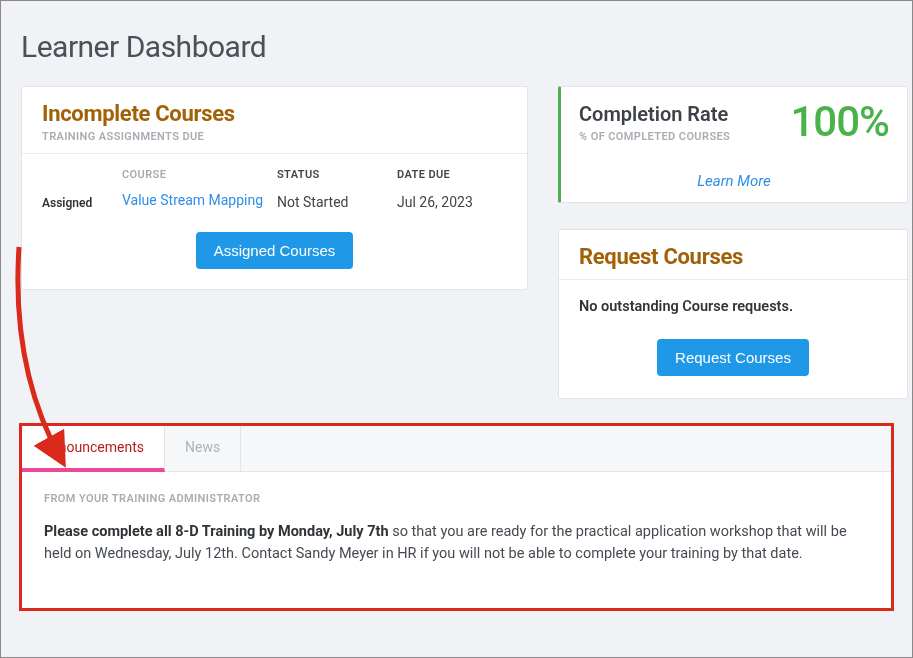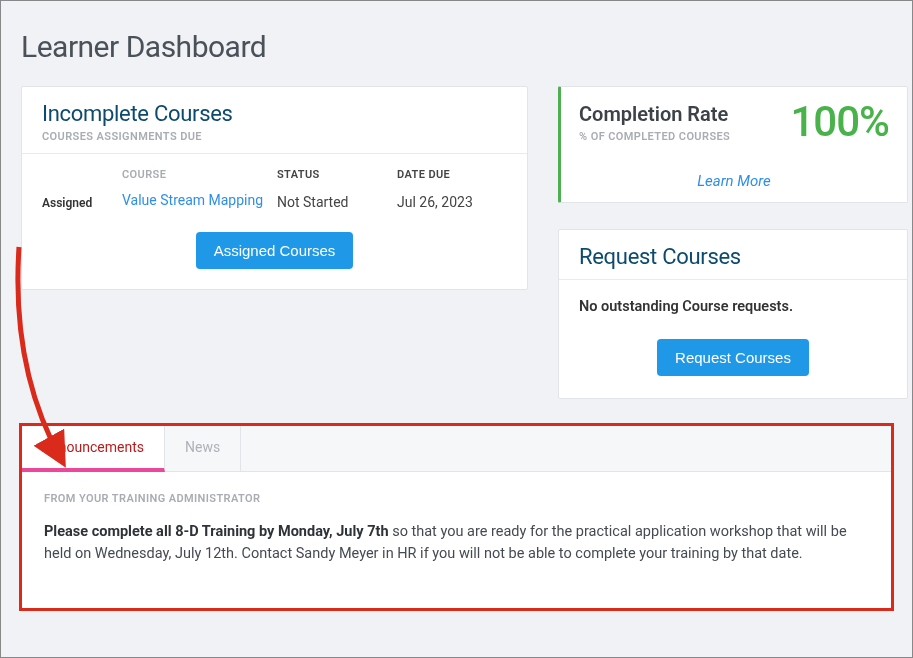--- a/index.html
+++ b/index.html
@@ -33,22 +33,22 @@
     .card {
       background: #fff;
       border: 1px solid #e1e4e8;
       border-radius: 2px;
     }
     .card-header {
       padding: 14px 20px 10px 20px;
     }
     .card-title {
       font-size: 22px;
-      font-weight: 400;
-      color: #0c4a6e;
+      font-weight: 700;
+      color: #a16207;
       letter-spacing: -0.3px;
     }
     .card-subtitle {
       font-size: 11px;
       font-weight: 600;
       color: #a8adb3;
       letter-spacing: 0.4px;
       margin-top: 4px;
     }
     .table-section {
@@ -208,21 +208,21 @@
 <body>
 
 <div class="page">
   <h1 class="page-title">Learner Dashboard</h1>
 
   <div class="columns">
     <div class="col-left">
       <div class="card">
         <div class="card-header">
           <div class="card-title">Incomplete Courses</div>
-          <div class="card-subtitle">COURSES ASSIGNMENTS DUE</div>
+          <div class="card-subtitle">TRAINING ASSIGNMENTS DUE</div>
         </div>
         <div class="table-section">
           <div class="table-header">
             <div class="col-assigned"></div>
             <div class="col-course">COURSE</div>
             <div class="col-status">STATUS</div>
             <div class="col-date">DATE DUE</div>
           </div>
           <div class="table-row">
             <div class="col-assigned">Assigned</div>

